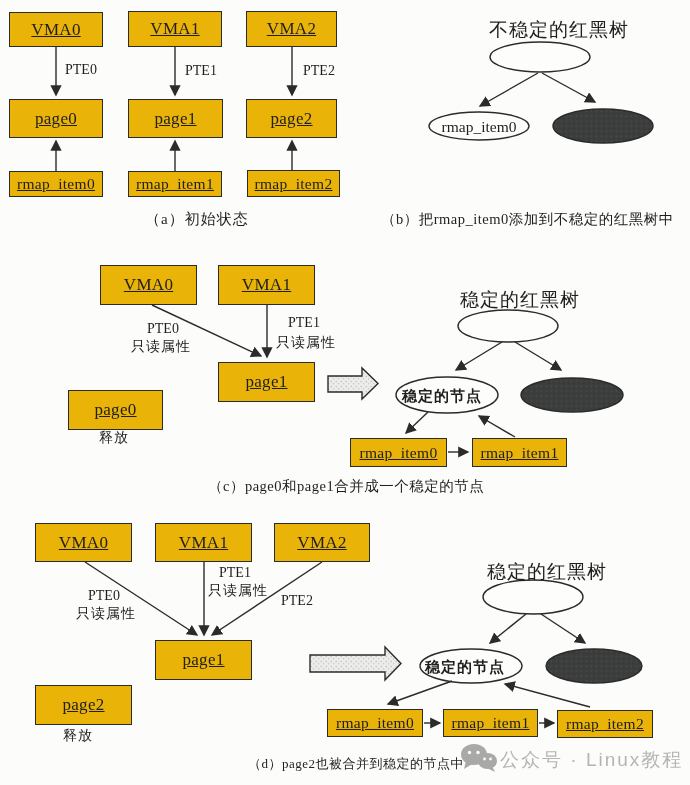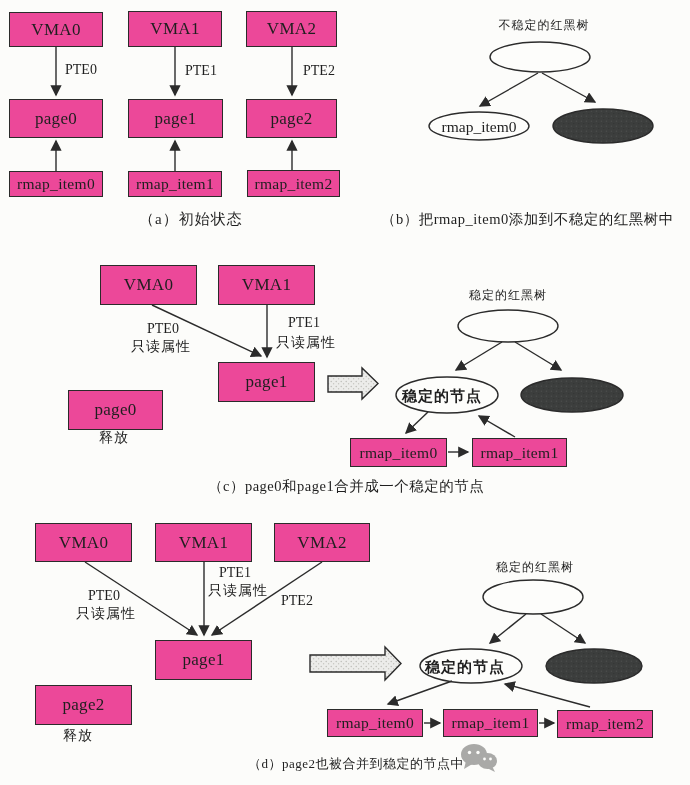--- a/index.html
+++ b/index.html
@@ -5,28 +5,28 @@
   html,body{margin:0;padding:0;}
   body{background:#ffffff;}
   #canvas{
     position:relative;width:690px;height:785px;
     background:#fcfcfa;overflow:hidden;
     font-family:"Liberation Serif","DejaVu Serif",serif;
     color:#1f1f1f;
   }
   #wires{position:absolute;left:0;top:0;width:690px;height:785px;}
   .box{
-    position:absolute;border:1.4px solid #2b2b2b;background:#ec4899;
+    position:absolute;border:1.4px solid #2b2b2b;background:#eab308;
     display:flex;align-items:center;justify-content:center;
-    font-size:17px;letter-spacing:.3px;box-sizing:border-box;
+    font-size:17px;letter-spacing:.3px;box-sizing:border-box;text-decoration:underline;
   }
   .box.small{font-size:15.5px;}
   .lbl{position:absolute;font-size:14px;white-space:nowrap;line-height:1.15;}
   .cap{position:absolute;font-size:15px;white-space:nowrap;letter-spacing:.5px;}
-  .treetitle{position:absolute;font-size:12px;white-space:nowrap;text-align:center;}
+  .treetitle{position:absolute;font-size:19px;white-space:nowrap;text-align:center;}
   .nodelbl{position:absolute;font-size:15px;white-space:nowrap;text-align:left;font-weight:bold;}
   .ellipselbl{position:absolute;font-size:15.5px;white-space:nowrap;text-align:center;}
   .cjk{letter-spacing:1px;}
   #watermark-text{
     position:absolute;left:500px;top:747px;
     font-family:"Liberation Sans","DejaVu Sans",sans-serif;
     font-size:19px;color:#b5b5b3;letter-spacing:2px;white-space:nowrap;
   }
   
   #pa-vma0{left:9px;top:12px;width:94px;height:35px;}
@@ -34,21 +34,21 @@
   #pa-vma2{left:246px;top:11px;width:91px;height:36px;}
   #pa-page0{left:9px;top:99px;width:94px;height:39px;}
   #pa-page1{left:128px;top:99px;width:95px;height:39px;}
   #pa-page2{left:246px;top:99px;width:91px;height:39px;}
   #pa-rmap0{left:9px;top:171px;width:94px;height:26px;}
   #pa-rmap1{left:128px;top:171px;width:94px;height:26px;}
   #pa-rmap2{left:247px;top:170px;width:93px;height:27px;}
   #pa-pte0{left:65px;top:62px;}
   #pa-pte1{left:185px;top:63px;}
   #pa-pte2{left:303px;top:63px;}
-  #pa-caption{left:139px;top:210px;}
+  #pa-caption{left:145px;top:210px;}
   
   #pb-title{left:489px;top:17px;width:110px;}
   #pb-rmap0{left:431px;top:118px;width:96px;}
   #pb-caption{left:381px;top:210px;font-size:14.5px;}
   
   #pc-vma0{left:100px;top:265px;width:97px;height:40px;}
   #pc-vma1{left:218px;top:265px;width:97px;height:40px;}
   #pc-page1{left:218px;top:362px;width:97px;height:40px;}
   #pc-page0{left:68px;top:390px;width:95px;height:40px;}
   #pc-pte0{left:147px;top:321px;}
@@ -224,14 +224,15 @@
     <div class="box" id="pd-page2">page2</div>
     <div class="lbl cjk" id="pd-release">释放</div>
     <div class="treetitle cjk" id="pd-title">稳定的红黑树</div>
     <div class="nodelbl cjk" id="pd-stable">稳定的节点</div>
     <div class="box small" id="pd-rmap0">rmap_item0</div>
     <div class="box small" id="pd-rmap1">rmap_item1</div>
     <div class="box small" id="pd-rmap2">rmap_item2</div>
     <div class="cap" id="pd-caption">（d）page2也被合并到稳定的节点中</div>
   </div>
 
+  <div id="watermark-text">公众号 · Linux教程</div>
 
 </div>
 
 </body></html>

